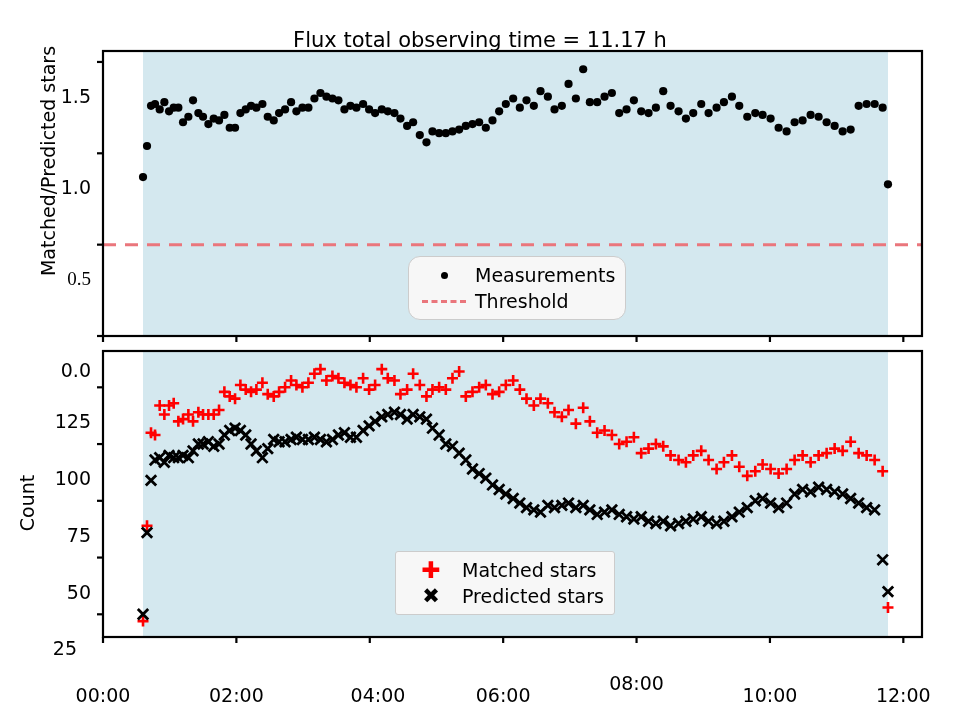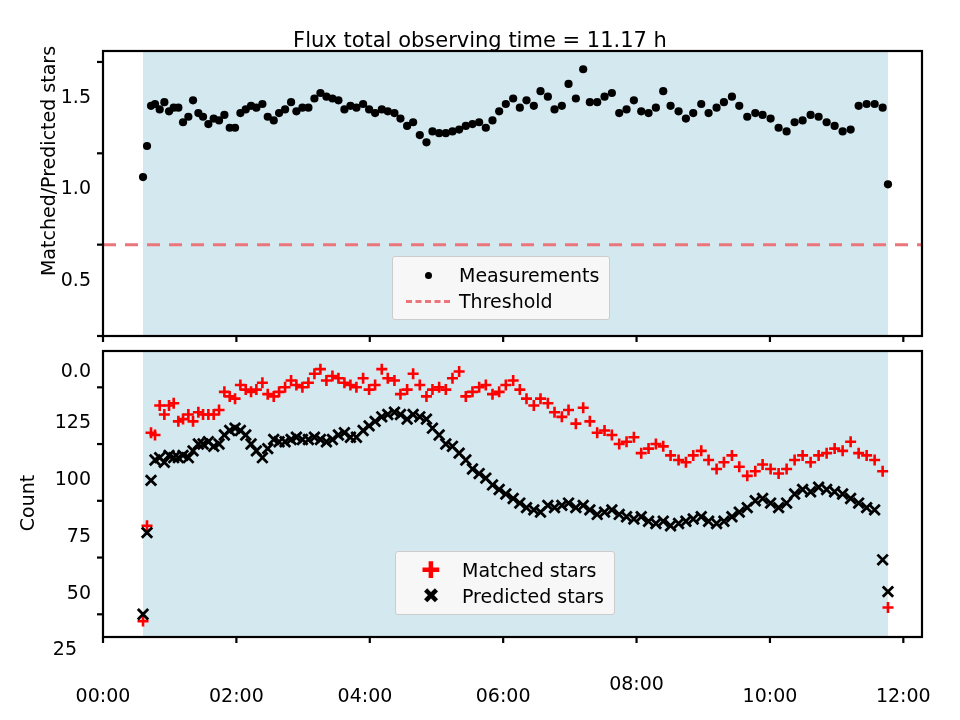--- a/index.html
+++ b/index.html
@@ -35,21 +35,21 @@
   .legend-row{display:flex;align-items:center;height:26px;}
   .legend-marker{
     width:54px;display:flex;align-items:center;justify-content:center;
     flex:0 0 54px;
   }
   .legend-text{font-size:19px;color:#000;margin-left:4px;white-space:nowrap;}
   .lg-dot{width:7px;height:7px;border-radius:50%;background:#000;}
   .lg-dash{display:block;width:44px;height:0;border-top:3px dashed #ea767c;}
   .lg-plus{color:#ff0000;font-size:23px;font-weight:bold;line-height:1;}
   .lg-cross{color:#000;font-size:21px;font-weight:bold;line-height:1;}
-  #legend-top{left:392px;top:256px;}
+  #legend-top{left:408px;top:256px;border-radius:12px;}
   #legend-bottom{left:395px;top:551px;}
 </style>
 </head>
 <body>
 
 <div id="figure">
 
   <div class="fig-title">Flux total observing time = 11.17 h</div>
 
   <svg id="plot-svg" width="960" height="720">
@@ -433,27 +433,27 @@
       <line x1="97" y1="444.06349206349205" x2="103" y2="444.06349206349205" stroke="#000" stroke-width="2.2"></line>
       <line x1="97" y1="387.3174603174603" x2="103" y2="387.3174603174603" stroke="#000" stroke-width="2.2"></line>
     </svg>
 
   <div class="axis-label" id="ylabel-top">Matched/Predicted stars</div>
   <div class="axis-label" id="ylabel-bottom">Count</div>
 
   <div id="tick-layer">
       <div class="tick-label" style="left: 63px; top: 648px; width: 80px;">00:00</div>
       <div class="tick-label" style="left: 196.388px; top: 648px; width: 80px;">02:00</div>
-      <div class="tick-label" style="left: 325px; top: 648px; width: 80px;">04:00</div>
+      <div class="tick-label" style="left: 338px; top: 648px; width: 80px;">04:00</div>
       <div class="tick-label" style="left: 463.163px; top: 648px; width: 80px;">06:00</div>
       <div class="tick-label" style="left: 596.55px; top: 636px; width: 80px;">08:00</div>
       <div class="tick-label" style="left: 729.938px; top: 648px; width: 80px;">10:00</div>
       <div class="tick-label" style="left: 863.326px; top: 648px; width: 80px;">12:00</div>
       <div class="tick-label ytick" style="left: 31px; top: 323px;">0.0</div>
-      <div class="tick-label ytick" style="left: 31px; top: 231.654px;">0.5</div>
+      <div class="tick-label ytick" style="left: 31px; top: 231.654px; font-family: Liberation Serif, serif;">0.5</div>
       <div class="tick-label ytick" style="left: 31px; top: 140.308px;">1.0</div>
       <div class="tick-label ytick" style="left: 31px; top: 48.9615px;">1.5</div>
       <div class="tick-label ytick" style="left: 17px; top: 601.302px;">25</div>
       <div class="tick-label ytick" style="left: 31px; top: 544.556px;">50</div>
       <div class="tick-label ytick" style="left: 31px; top: 487.81px;">75</div>
       <div class="tick-label ytick" style="left: 31px; top: 431.063px;">100</div>
       <div class="tick-label ytick" style="left: 31px; top: 374.317px;">125</div>
     </div>
 
   <div class="legend-box" id="legend-top">

